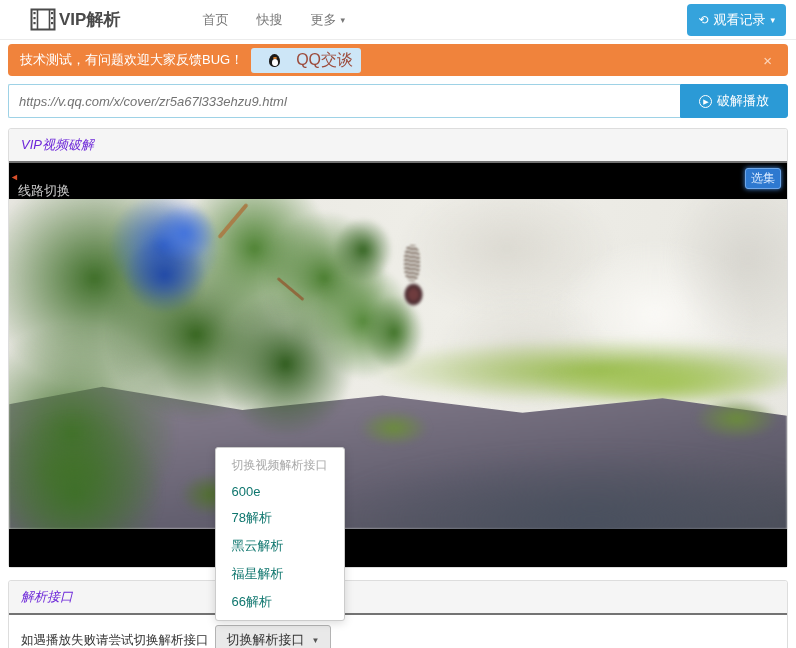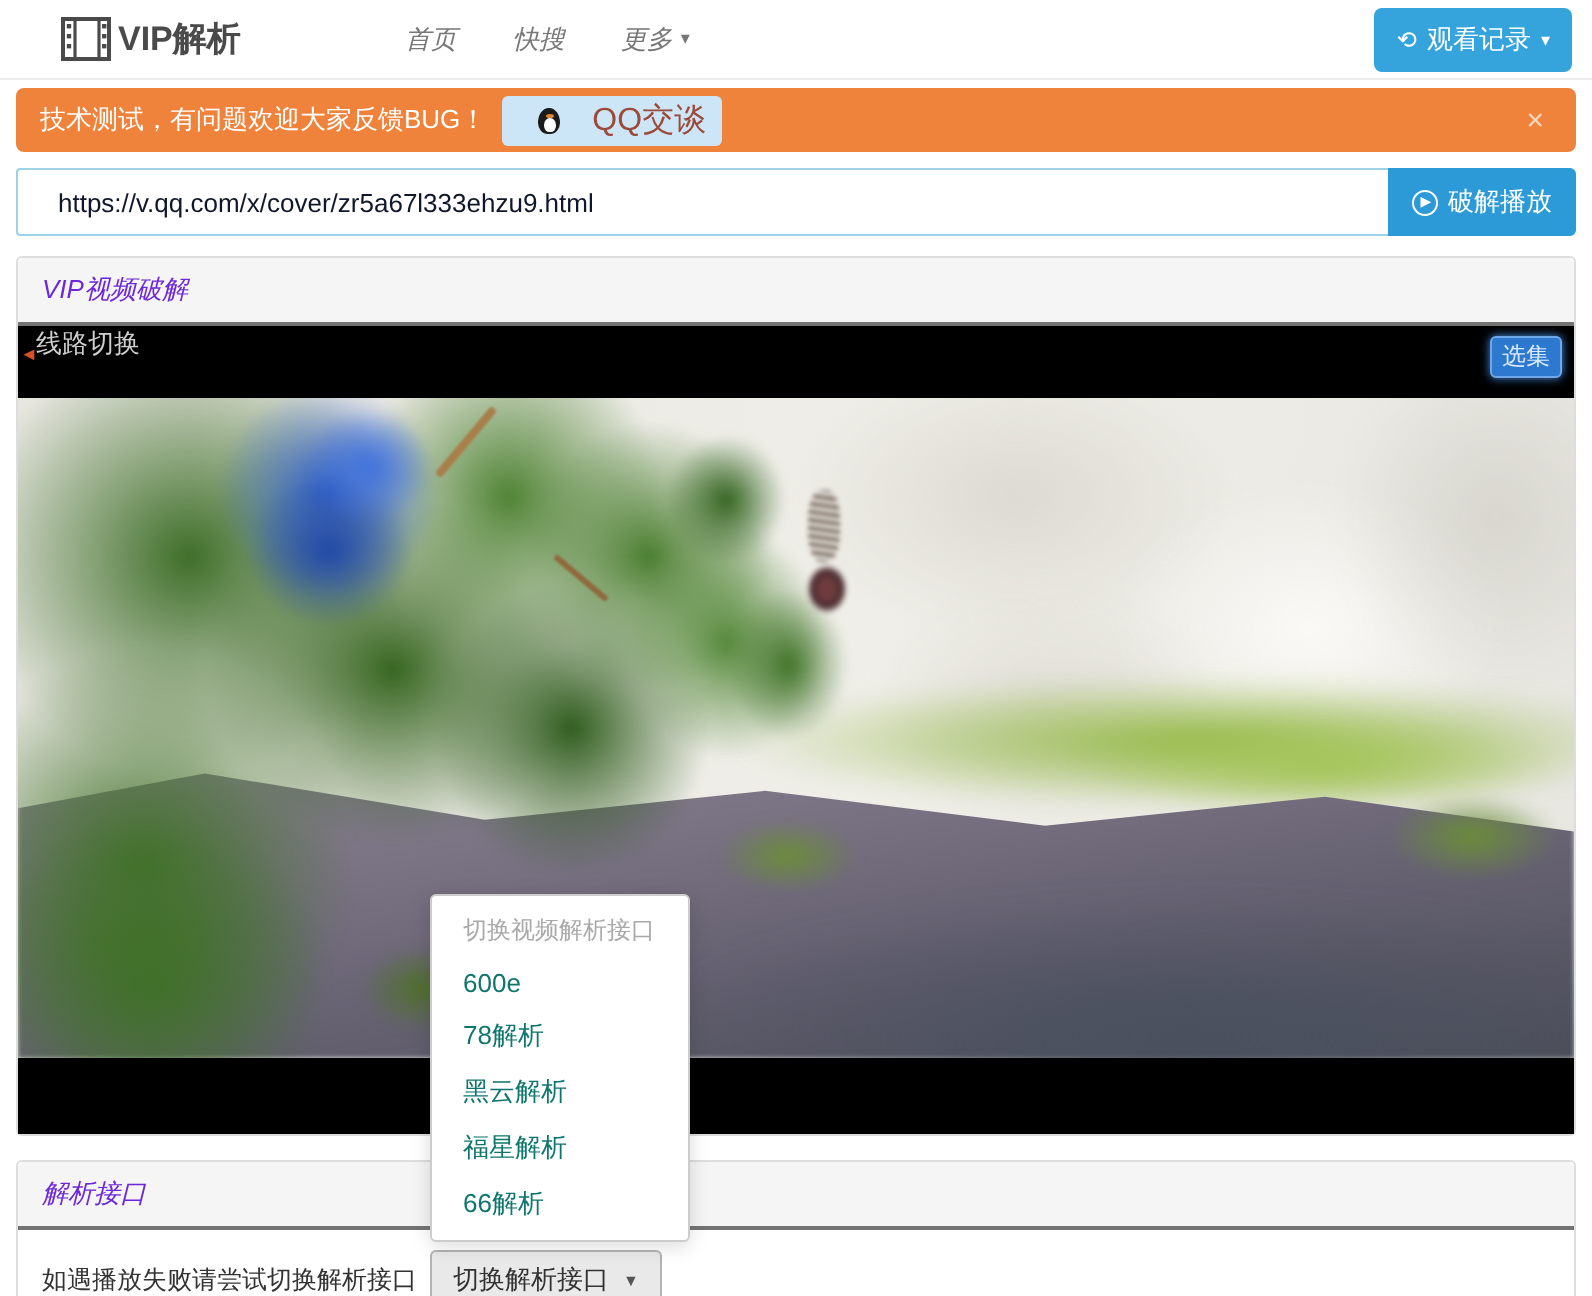--- a/index.html
+++ b/index.html
@@ -4,21 +4,21 @@
 <style>
   * { box-sizing: border-box; margin: 0; padding: 0; }
   html,body { width:796px; height:648px; background:#fff; overflow:hidden;
     font-family:"Liberation Sans","DejaVu Sans",sans-serif; }
 
   
   .navbar { height:40px; display:flex; align-items:center; padding:0 10px 0 30px;
     border-bottom:1px solid #ececec; background:#fff;gap:44px; }
   .brand { display:flex; align-items:center; gap:3px; font-weight:bold;
     font-size:17px; color:#4a4a4a; cursor:pointer; }
-  .nav-links { display:flex; margin-left:24px;font-style:italic; }
+  .nav-links { display:flex; margin-left:24px; }
   .nav-link { padding:0 14px; font-size:13px; color:#777; cursor:pointer;
     display:flex; align-items:center; gap:4px; }
   .caret { font-size:9px; color:inherit; }
   .spacer { flex:1; }
   .btn-history { background:#35a3dc; color:#fff; font-size:13px; border:none;
     border-radius:4px; padding:7px 11px; display:flex; align-items:center; gap:5px;
     cursor:pointer; }
   .btn-history .hicon { font-size:12px; line-height:1; }
 
   
@@ -32,37 +32,37 @@
   .penguin::after { content:""; position:absolute; left:2.5px; top:5px; width:6px;
     height:7px; background:#fdfdfd; border-radius:50% 50% 45% 45%; }
   .penguin::before { content:""; position:absolute; left:3.5px; top:3px; width:4px;
     height:2px; background:#e2842e; border-radius:50%; z-index:1; }
   .alert-close { margin-left:auto; color:rgba(255,235,220,.8); font-size:15px;
     cursor:pointer; padding:0 4px; }
 
   
   .url-row { margin:0 8px 10px; display:flex; }
   .url-input { flex:1; height:34px; border:1px solid #9ed2e6; border-right:none;
-    padding:0 20px; font-size:13px; color:#0f172a; border-radius:2px 0 0 2px; outline:none; }
-  .btn-play { width:94px; height:34px; background:#2b9ad6; border:1px solid #2b9ad6;
+    padding:0 10px; font-size:13px; color:#737373; border-radius:2px 0 0 2px; outline:none;font-style:italic; }
+  .btn-play { width:108px; height:34px; background:#2b9ad6; border:1px solid #2b9ad6;
     color:#fff; font-size:13px; display:flex; align-items:center; justify-content:center;
     gap:5px; border-radius:0 3px 3px 0; cursor:pointer; }
   .play-icon { width:13px; height:13px; border:1px solid #fff; border-radius:50%;
     display:flex; align-items:center; justify-content:center; font-size:7px;
     padding-left:1px; line-height:1; }
 
   
   .panel { margin:0 8px 12px; border:1px solid #ddd; border-radius:3px; background:#fff; }
   .panel-header { background:#f5f5f5; border-bottom:2px solid #737373; padding:7px 12px;
     font-size:13px; color:#6d28d9; border-radius:3px 3px 0 0;font-style:italic; }
 
   
   .video { position:relative; height:404px; background:#000; overflow:hidden; }
   .line-marker { position:absolute; top:9px; left:1px; color:#d84f2b; font-size:9px; z-index:4; }
-  .line-switch { position:absolute; top:0; left:9px; color:#cfcfcf; font-size:13px;
+  .line-switch { position:absolute; top:19px; left:9px; color:#cfcfcf; font-size:13px;
     z-index:4; cursor:pointer; }
   .episodes { position:absolute; top:5px; right:6px; z-index:4; background:#2e79d0;
     color:#d9eaff; font-size:12px; padding:1px 5px; border-radius:3px;
     border:1px solid #6fa7e9; box-shadow:0 0 5px rgba(80,160,255,.9); cursor:pointer; }
   .scene { position:absolute; top:36px; left:0; right:0; height:330px;
     background:linear-gradient(100deg,#e7e6e0 0%,#efeee8 55%,#e7e6e0 100%); overflow:hidden; }
   .b { position:absolute; border-radius:50%; }
   .cliff { position:absolute; left:0; top:56%; right:0; bottom:0;
     background:linear-gradient(172deg,#8b8393 0%,#7a7383 30%,#646070 62%,#4d4f59 100%);
     clip-path:polygon(0 14%,12% 2%,30% 18%,48% 8%,66% 20%,84% 10%,100% 22%,100% 100%,0 100%);

